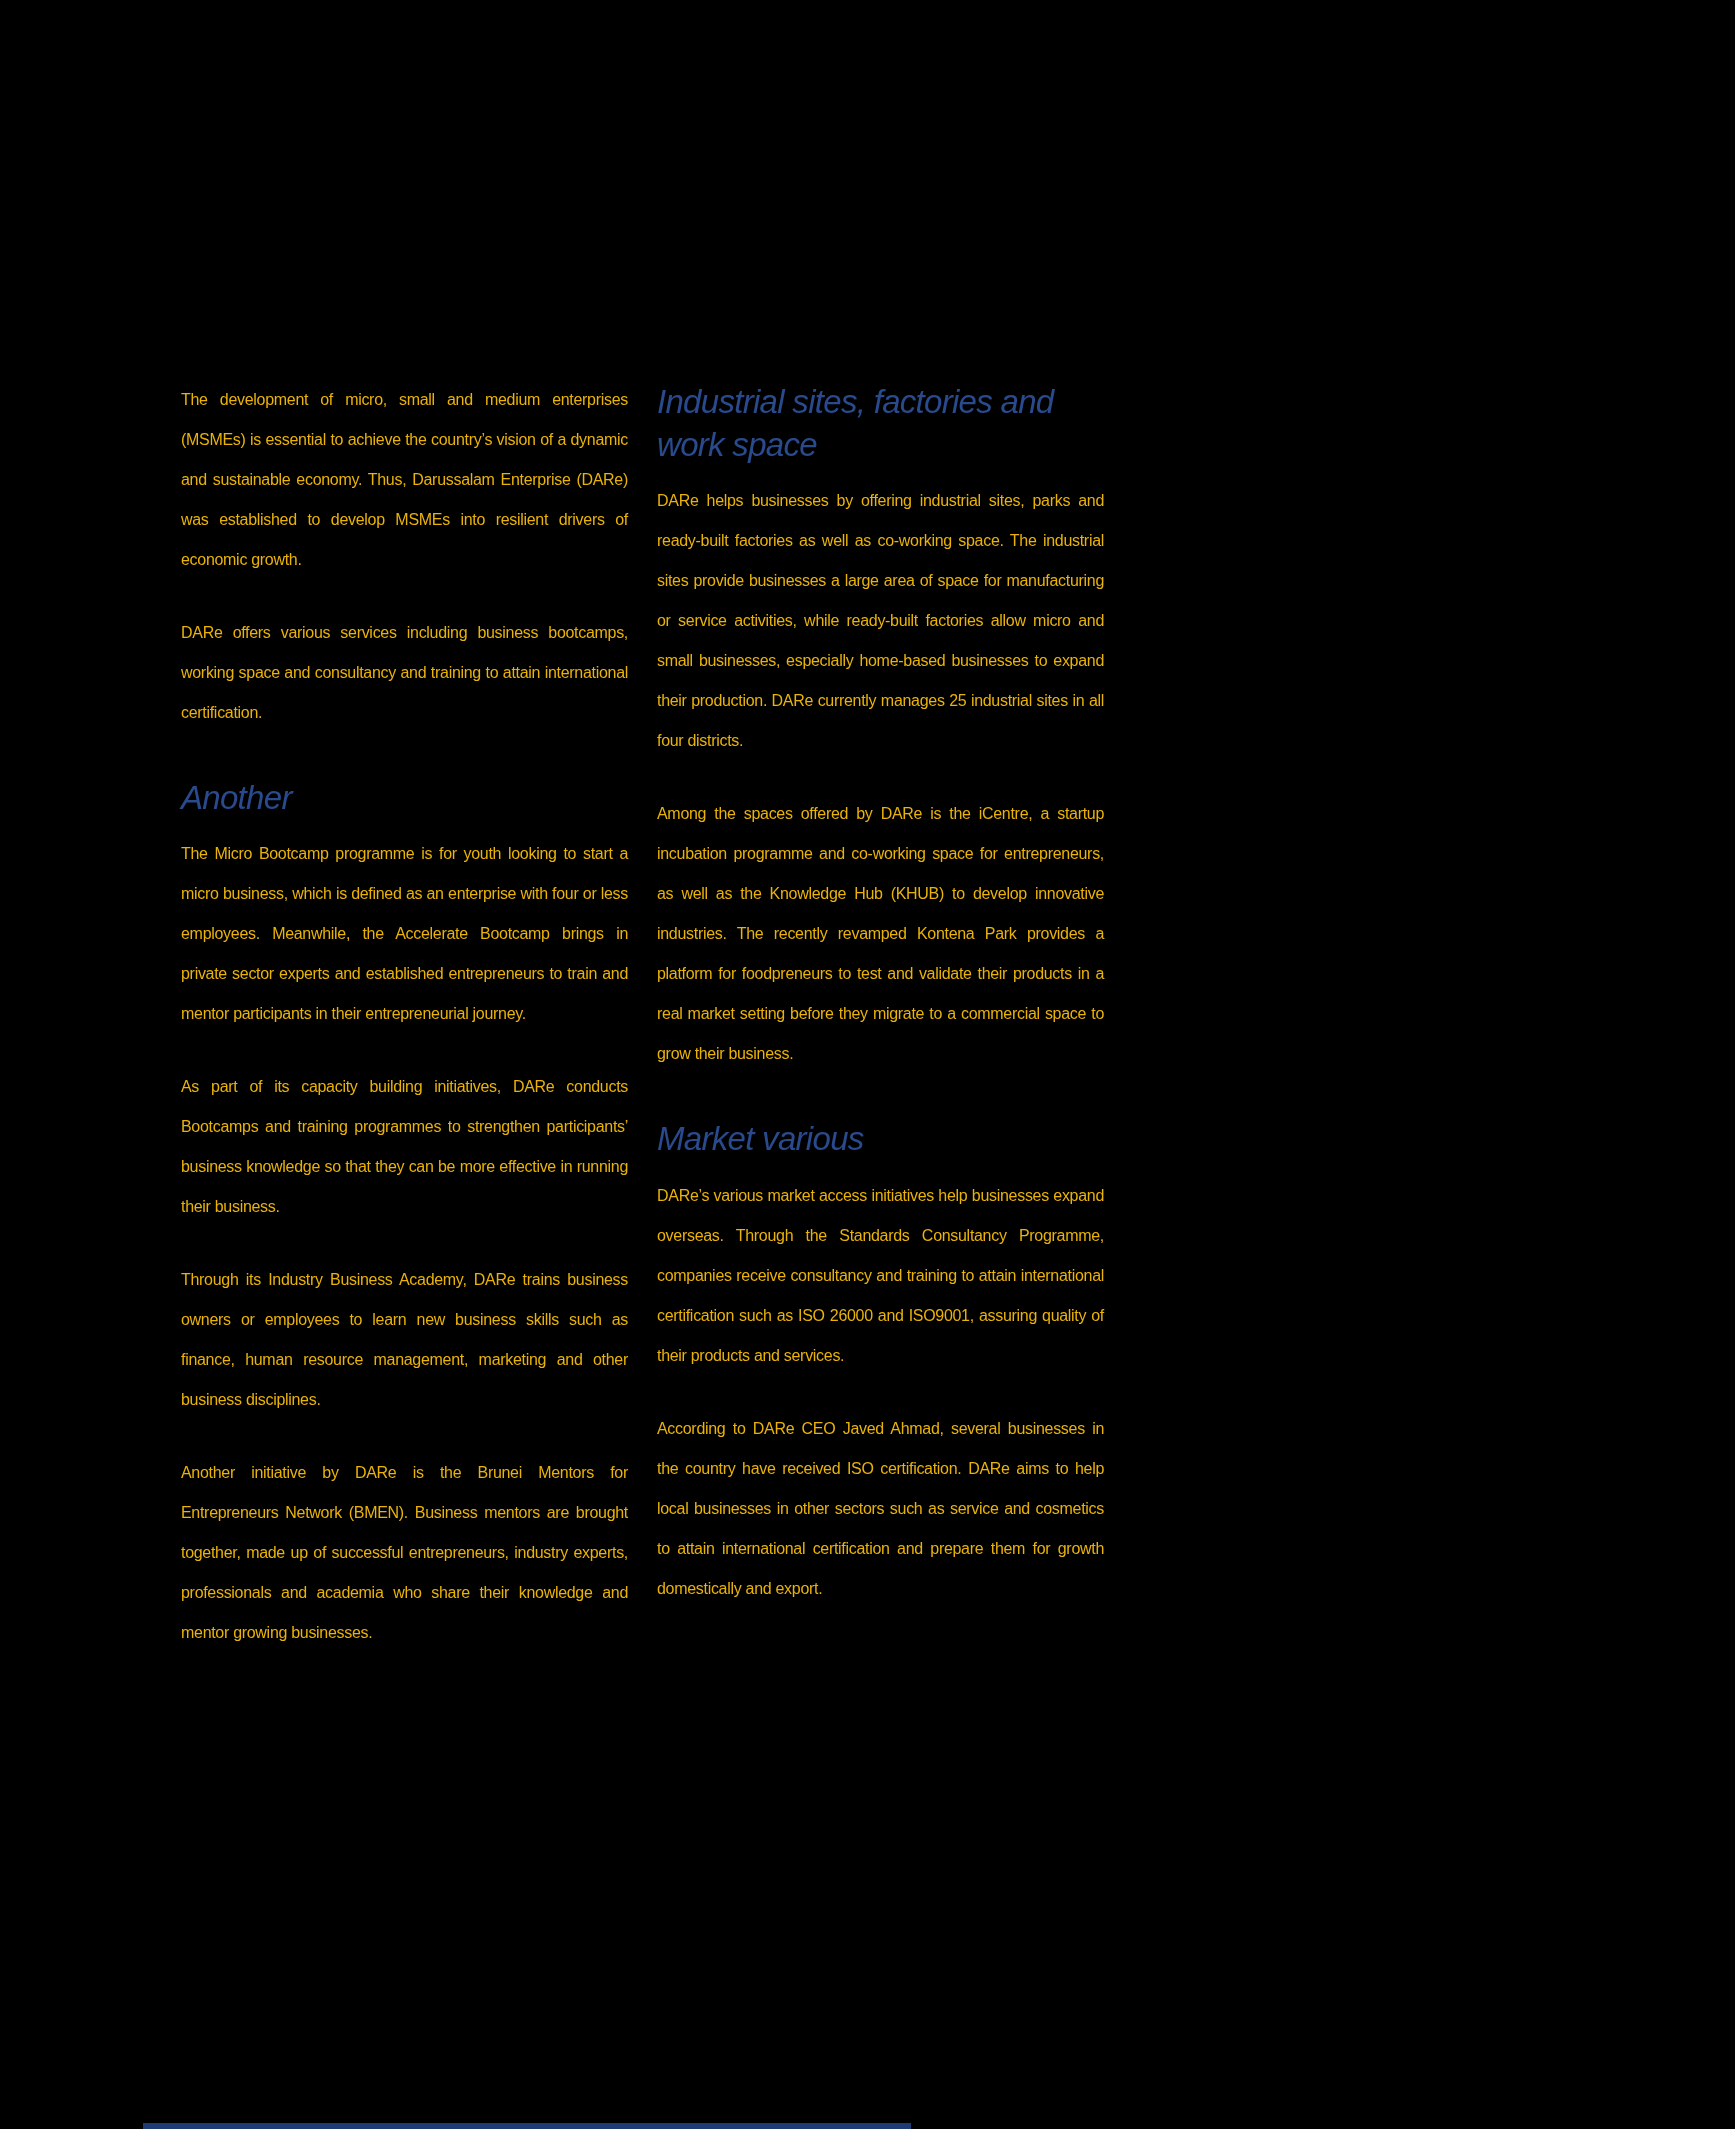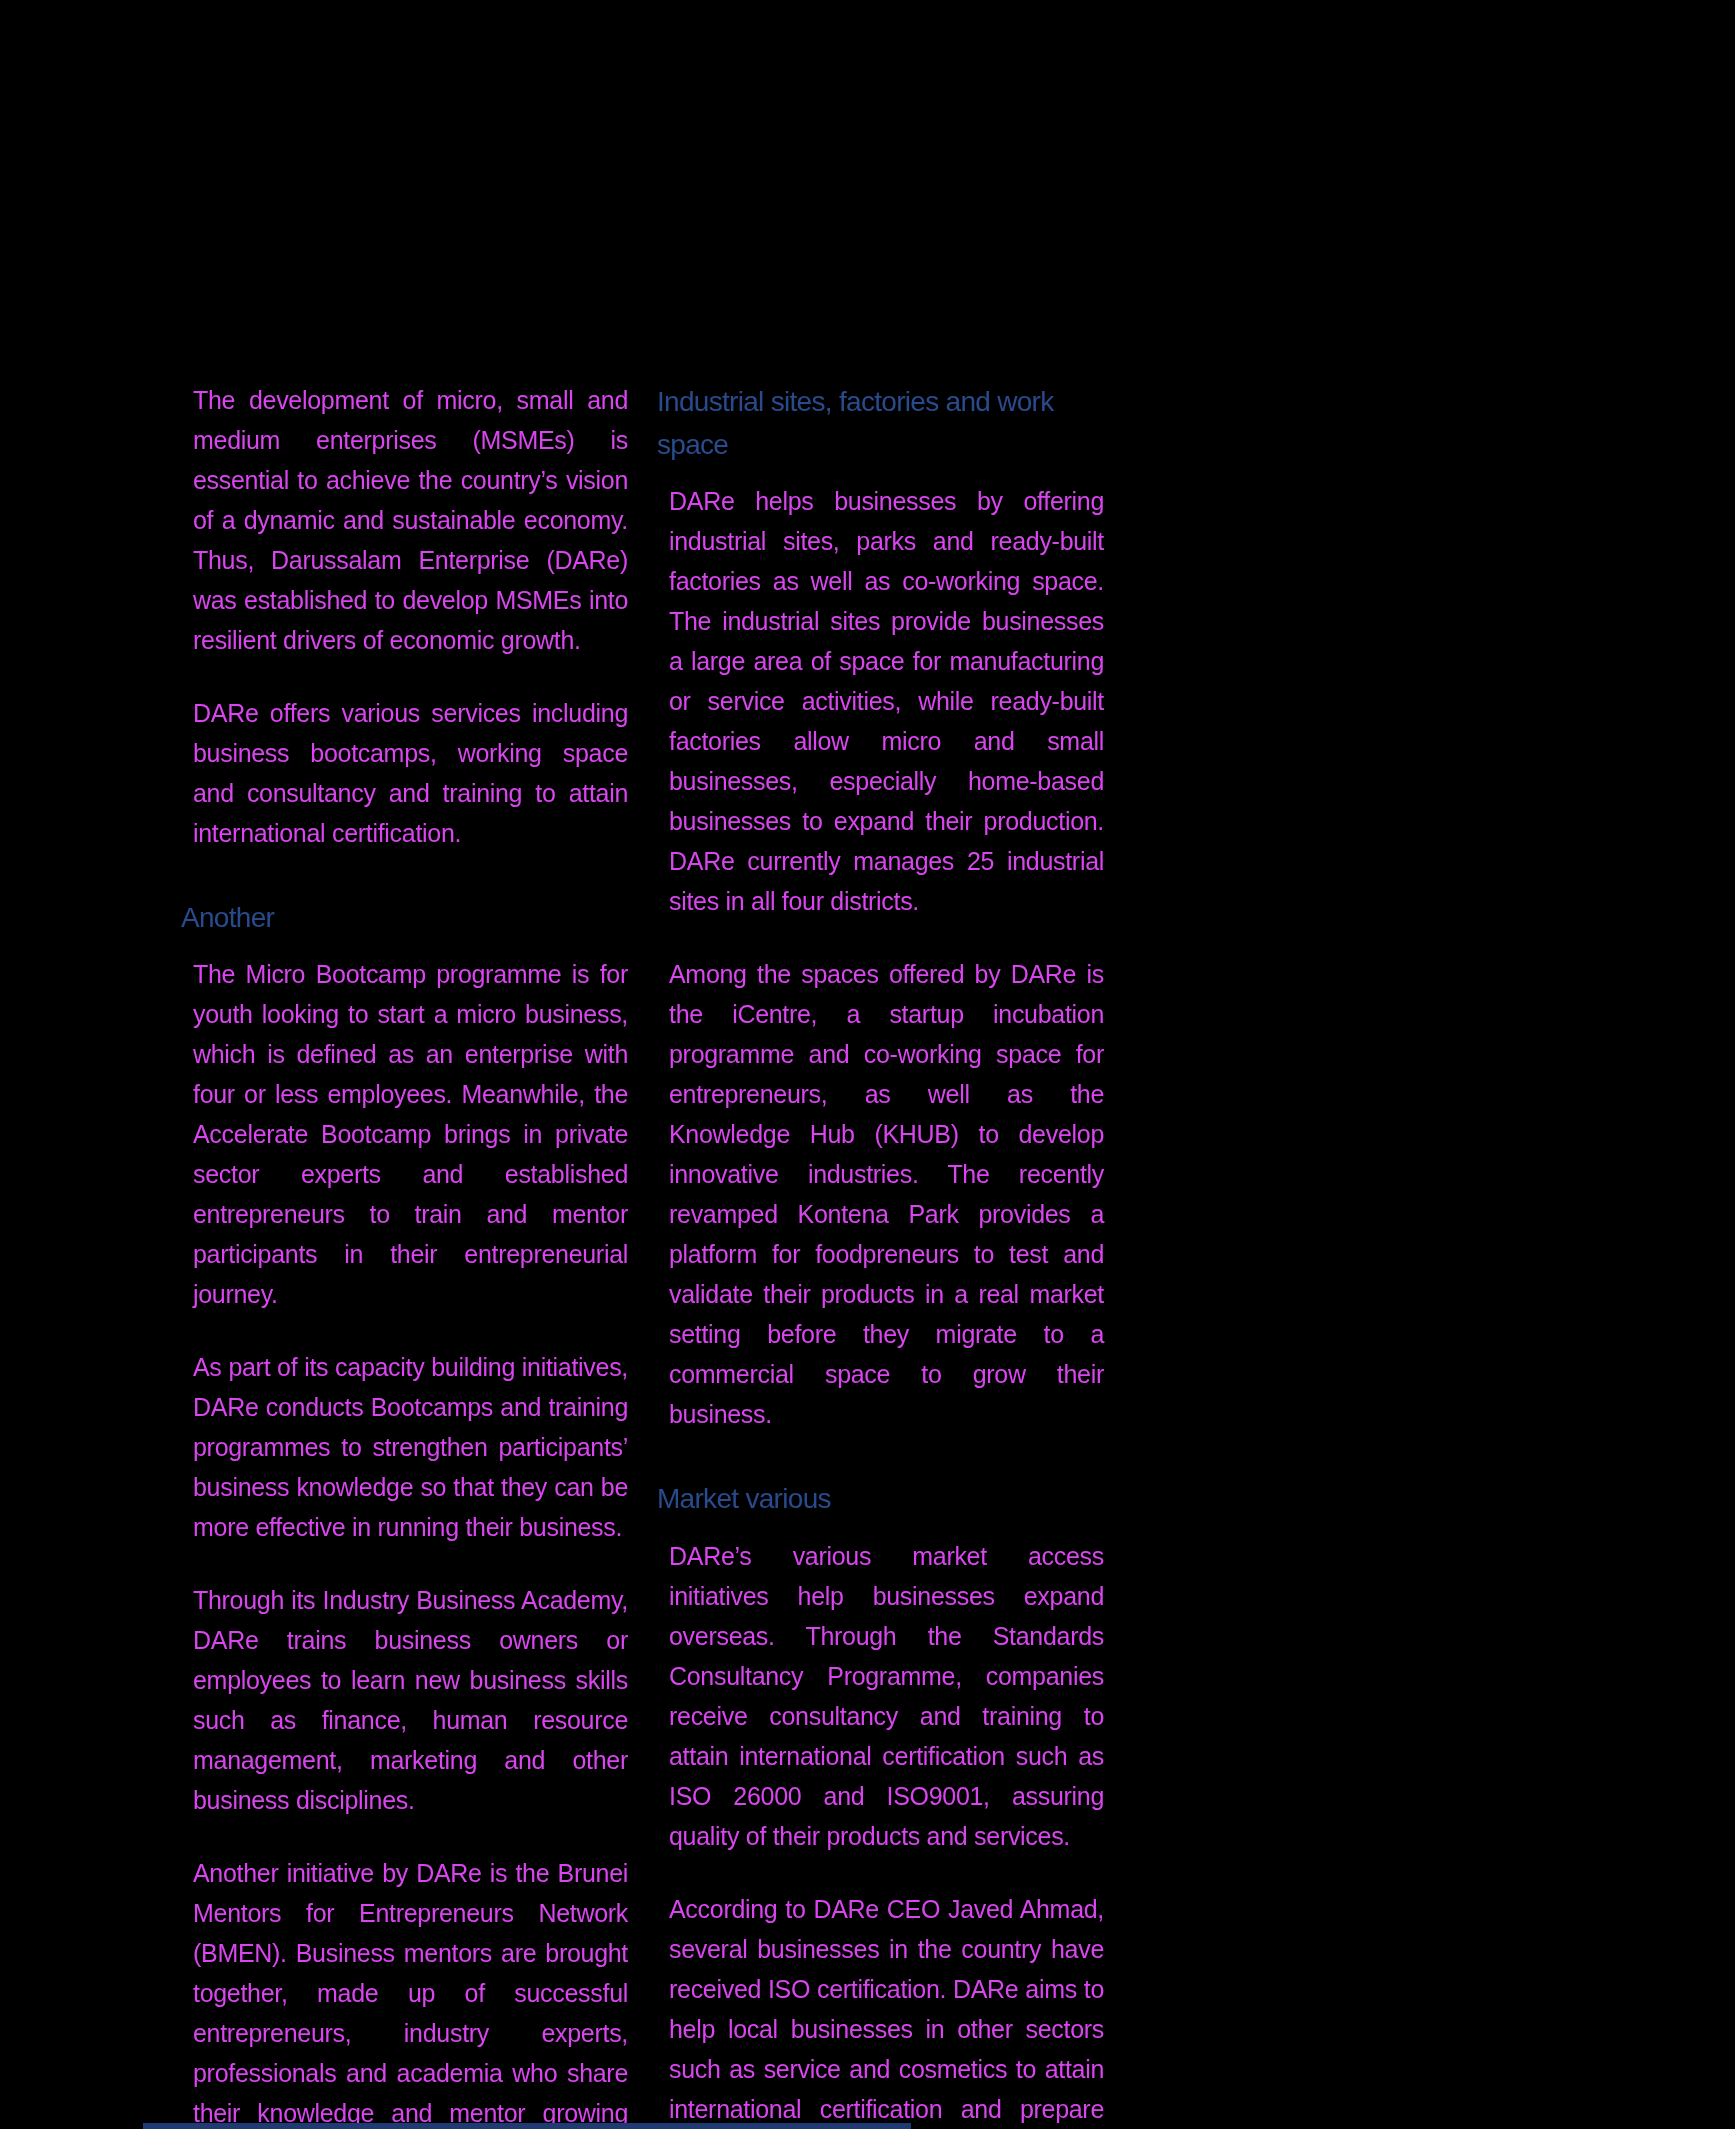--- a/index.html
+++ b/index.html
@@ -21,34 +21,35 @@
   }
   .col-left {
     left: 181px;
     top: 380px;
   }
   .col-right {
     left: 657px;
     top: 380px;
   }
   .col p {
-    margin: 0 0 33px 12px;
-    font-size: 25px;
+    margin: 0 0 33px 0;
+    font-size: 16px;
     line-height: 40px;
     letter-spacing: -0.3px;
     text-align: justify;
-    color: #d946ef;
+    color: #eab308;
   }
   .col h2 {
     margin: 43px 0 15.3px 0;
     font-weight: normal;
-    font-size: 28px;
+    font-size: 33px;
     line-height: 43px;
     letter-spacing: -0.7px;
     color: #294a8d;
+    font-style: italic;
   }
   .col h2:first-child {
     margin-top: 0;
   }
   .footer-rule {
     position: absolute;
     left: 143px;
     bottom: 0;
     width: 768px;
     height: 5.6px;

